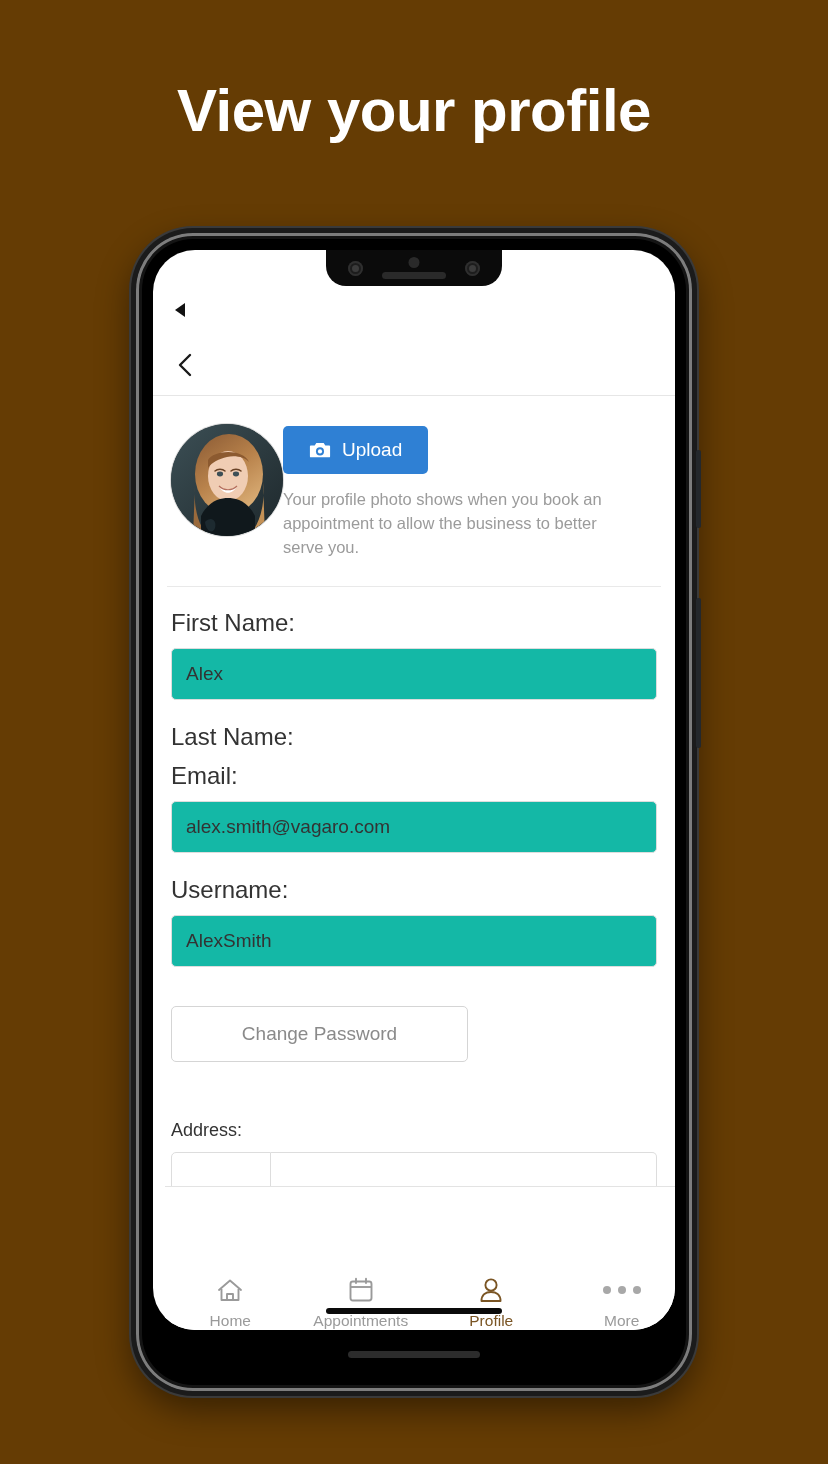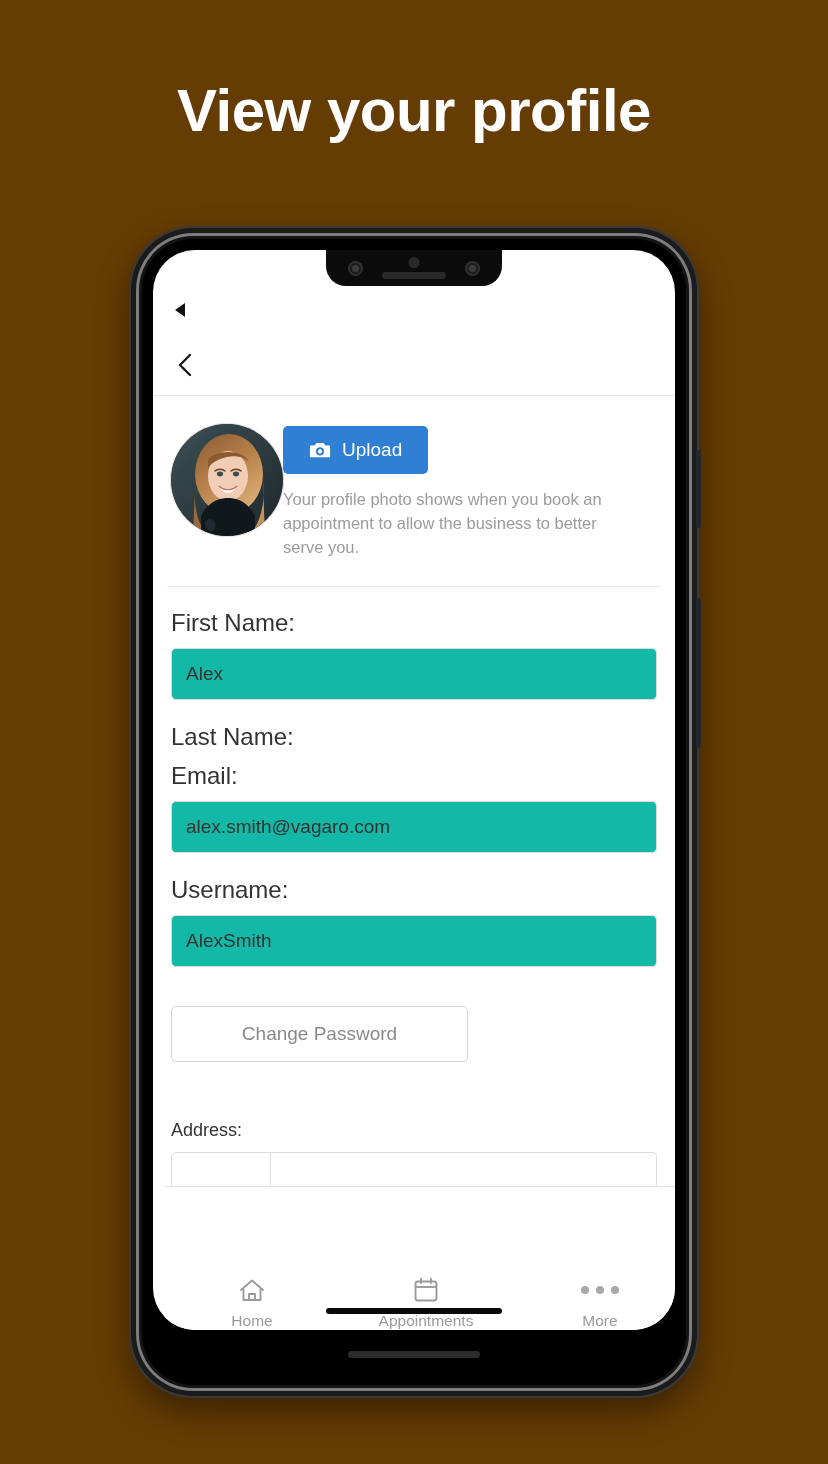--- a/index.html
+++ b/index.html
@@ -404,20 +404,29 @@
             <svg width="26" height="27" viewBox="0 0 26 27">
               <rect x="2.5" y="4.5" width="21" height="19" rx="2.4" fill="none" stroke="#9a9a9a" stroke-width="1.9"></rect>
               <path d="M2.5 10 H23.5" fill="none" stroke="#9a9a9a" stroke-width="1.9"></path>
               <path d="M8 1.8 V6" fill="none" stroke="#9a9a9a" stroke-width="1.9" stroke-linecap="round"></path>
               <path d="M18 1.8 V6" fill="none" stroke="#9a9a9a" stroke-width="1.9" stroke-linecap="round"></path>
             </svg>
           </span>
           <span class="tab-label">Appointments</span>
         </div>
 
+        <div class="tab active">
+          <span class="tab-icon">
+            <svg width="26" height="27" viewBox="0 0 26 27">
+              <circle cx="13" cy="8" r="5.6" fill="none" stroke="#7a5524" stroke-width="1.9"></circle>
+              <path d="M3.5 24 C3.5 17.5 8 15 13 15 C18 15 22.5 17.5 22.5 24 Z" fill="none" stroke="#7a5524" stroke-width="1.9" stroke-linejoin="round"></path>
+            </svg>
+          </span>
+          <span class="tab-label">Profile</span>
+        </div>
 
         <div class="tab">
           <span class="tab-icon">
             <span class="dots">
                 <i></i>
                 <i></i>
                 <i></i>
               </span>
           </span>
           <span class="tab-label">More</span>

